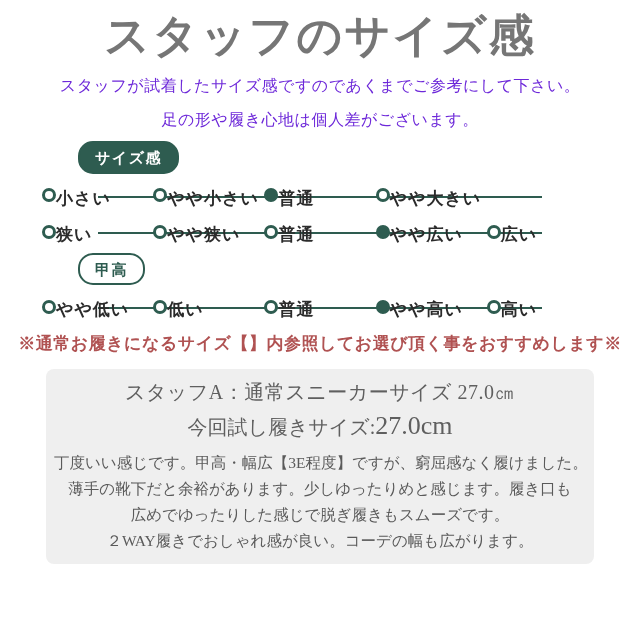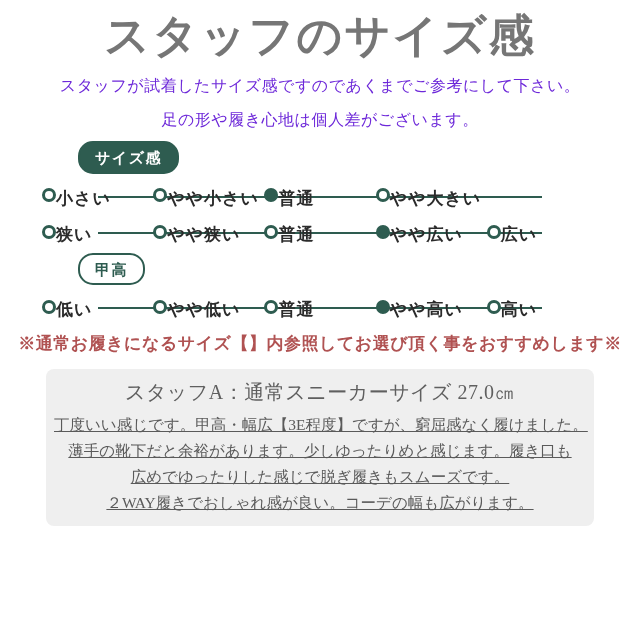--- a/index.html
+++ b/index.html
@@ -71,21 +71,21 @@
   
   .review-box{
     width:548px;margin:14px auto 0;background:var(--box-bg);
     border-radius:8px;padding:10px 8px 10px;text-align:center;
     font-family:"Liberation Serif","DejaVu Serif",serif;color:#5f5f5f;
   }
   .review-heading1{font-size:20px;letter-spacing:0.5px;line-height:1.3;}
   .review-heading2{font-size:20px;margin-top:4px;line-height:1.3;}
   .review-size-value{font-size:26px;}
   .review-body{margin-top:7px;font-size:15.5px;line-height:26px;color:#5a5a5a;}
-  .review-body-line{white-space:nowrap;text-decoration:underline;}
+  .review-body-line{white-space:nowrap;}
 </style>
 </head>
 <body>
 
 <h1 class="page-title">スタッフのサイズ感</h1>
 <p class="subtitle">スタッフが試着したサイズ感ですのであくまでご参考にして下さい。</p>
 <p class="subtitle second">足の形や履き心地は個人差がございます。</p>
 
 <div class="scales">
     <div class="scale-section"><div class="badge badge-filled">サイズ感</div><div class="scale-row">
@@ -127,44 +127,47 @@
         </div>
         <div class="scale-col">
           <div class="dot"></div>
           <div class="dot-label">広い</div>
         </div>
       </div></div>
     <div class="scale-section"><div class="badge badge-outline">甲高</div><div class="scale-row">
         <div class="scale-line"></div>
         <div class="scale-col">
           <div class="dot"></div>
-          <div class="dot-label">低い</div>
+          <div class="dot-label">やや低い</div>
         </div>
         <div class="scale-col">
           <div class="dot"></div>
-          <div class="dot-label">やや低い</div>
+          <div class="dot-label">低い</div>
         </div>
         <div class="scale-col">
           <div class="dot"></div>
           <div class="dot-label">普通</div>
         </div>
         <div class="scale-col">
           <div class="dot dot-selected"></div>
           <div class="dot-label">やや高い</div>
         </div>
         <div class="scale-col">
           <div class="dot"></div>
           <div class="dot-label">高い</div>
         </div>
       </div></div>
   </div>
 
 <p class="size-note">※通常お履きになるサイズ【】内参照してお選び頂く事をおすすめします※</p>
 
 <div class="review-box">
   <div class="review-heading1">スタッフA：通常スニーカーサイズ 27.0㎝</div>
+  <div class="review-heading2">
+    <span>今回試し履きサイズ:</span><span class="review-size-value">27.0cm</span>
+  </div>
   <div class="review-body">
     <div class="review-body-line">丁度いい感じです。甲高・幅広【3E程度】ですが、窮屈感なく履けました。</div>
     <div class="review-body-line">薄手の靴下だと余裕があります。少しゆったりめと感じます。履き口も</div>
     <div class="review-body-line">広めでゆったりした感じで脱ぎ履きもスムーズです。</div>
     <div class="review-body-line">２WAY履きでおしゃれ感が良い。コーデの幅も広がります。</div>
   </div>
 </div>
 
 </body></html>

